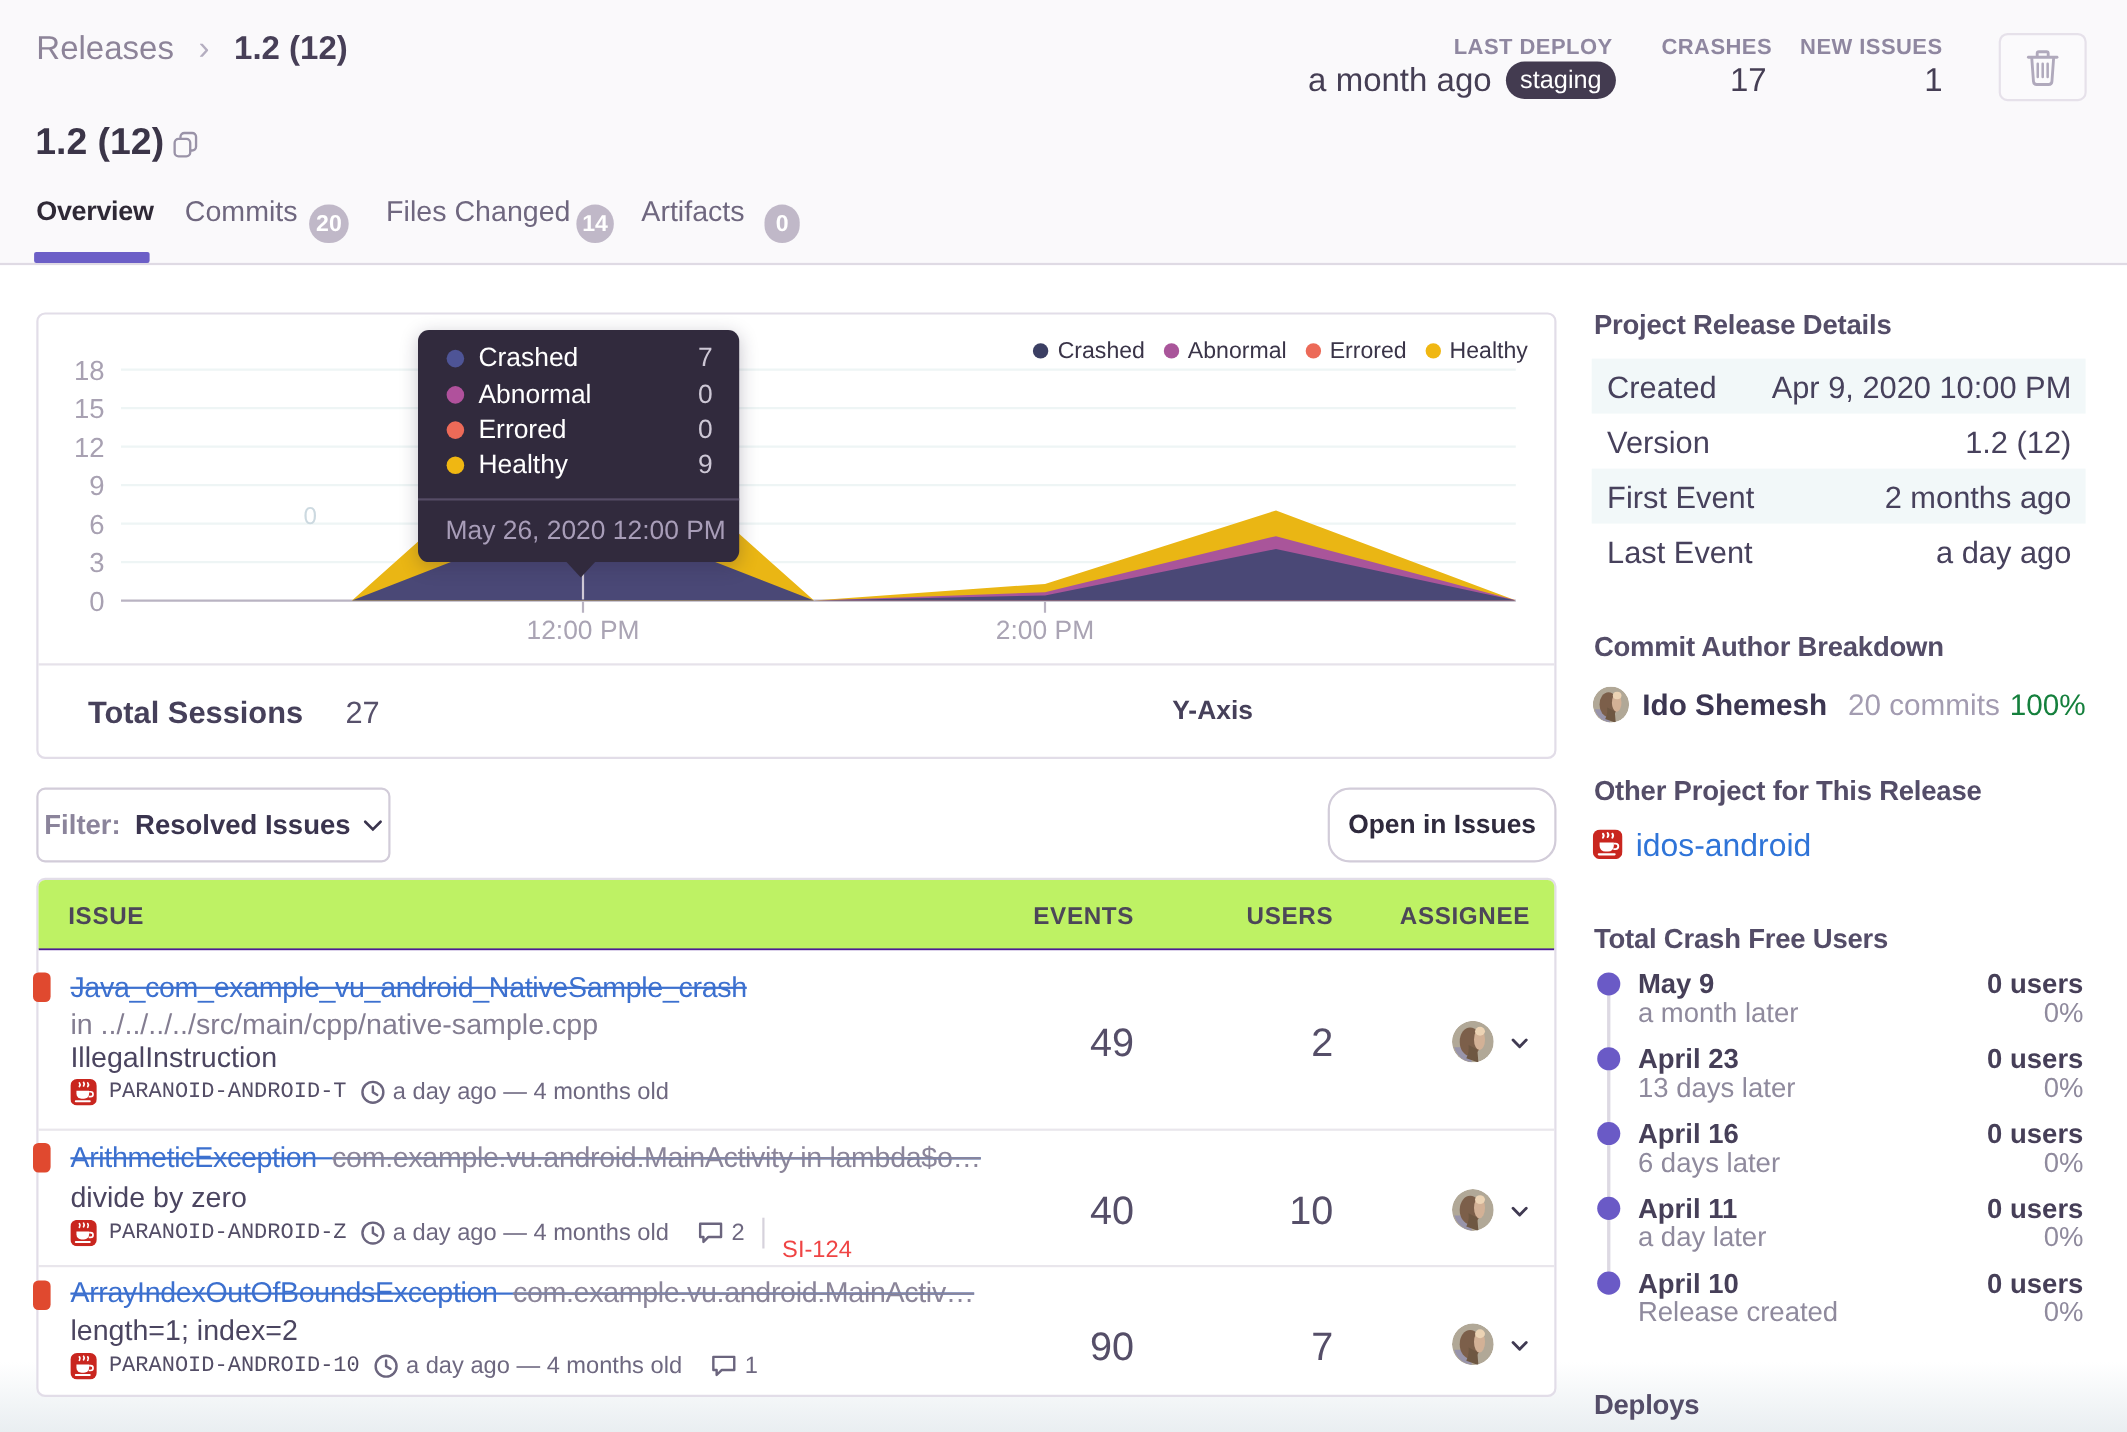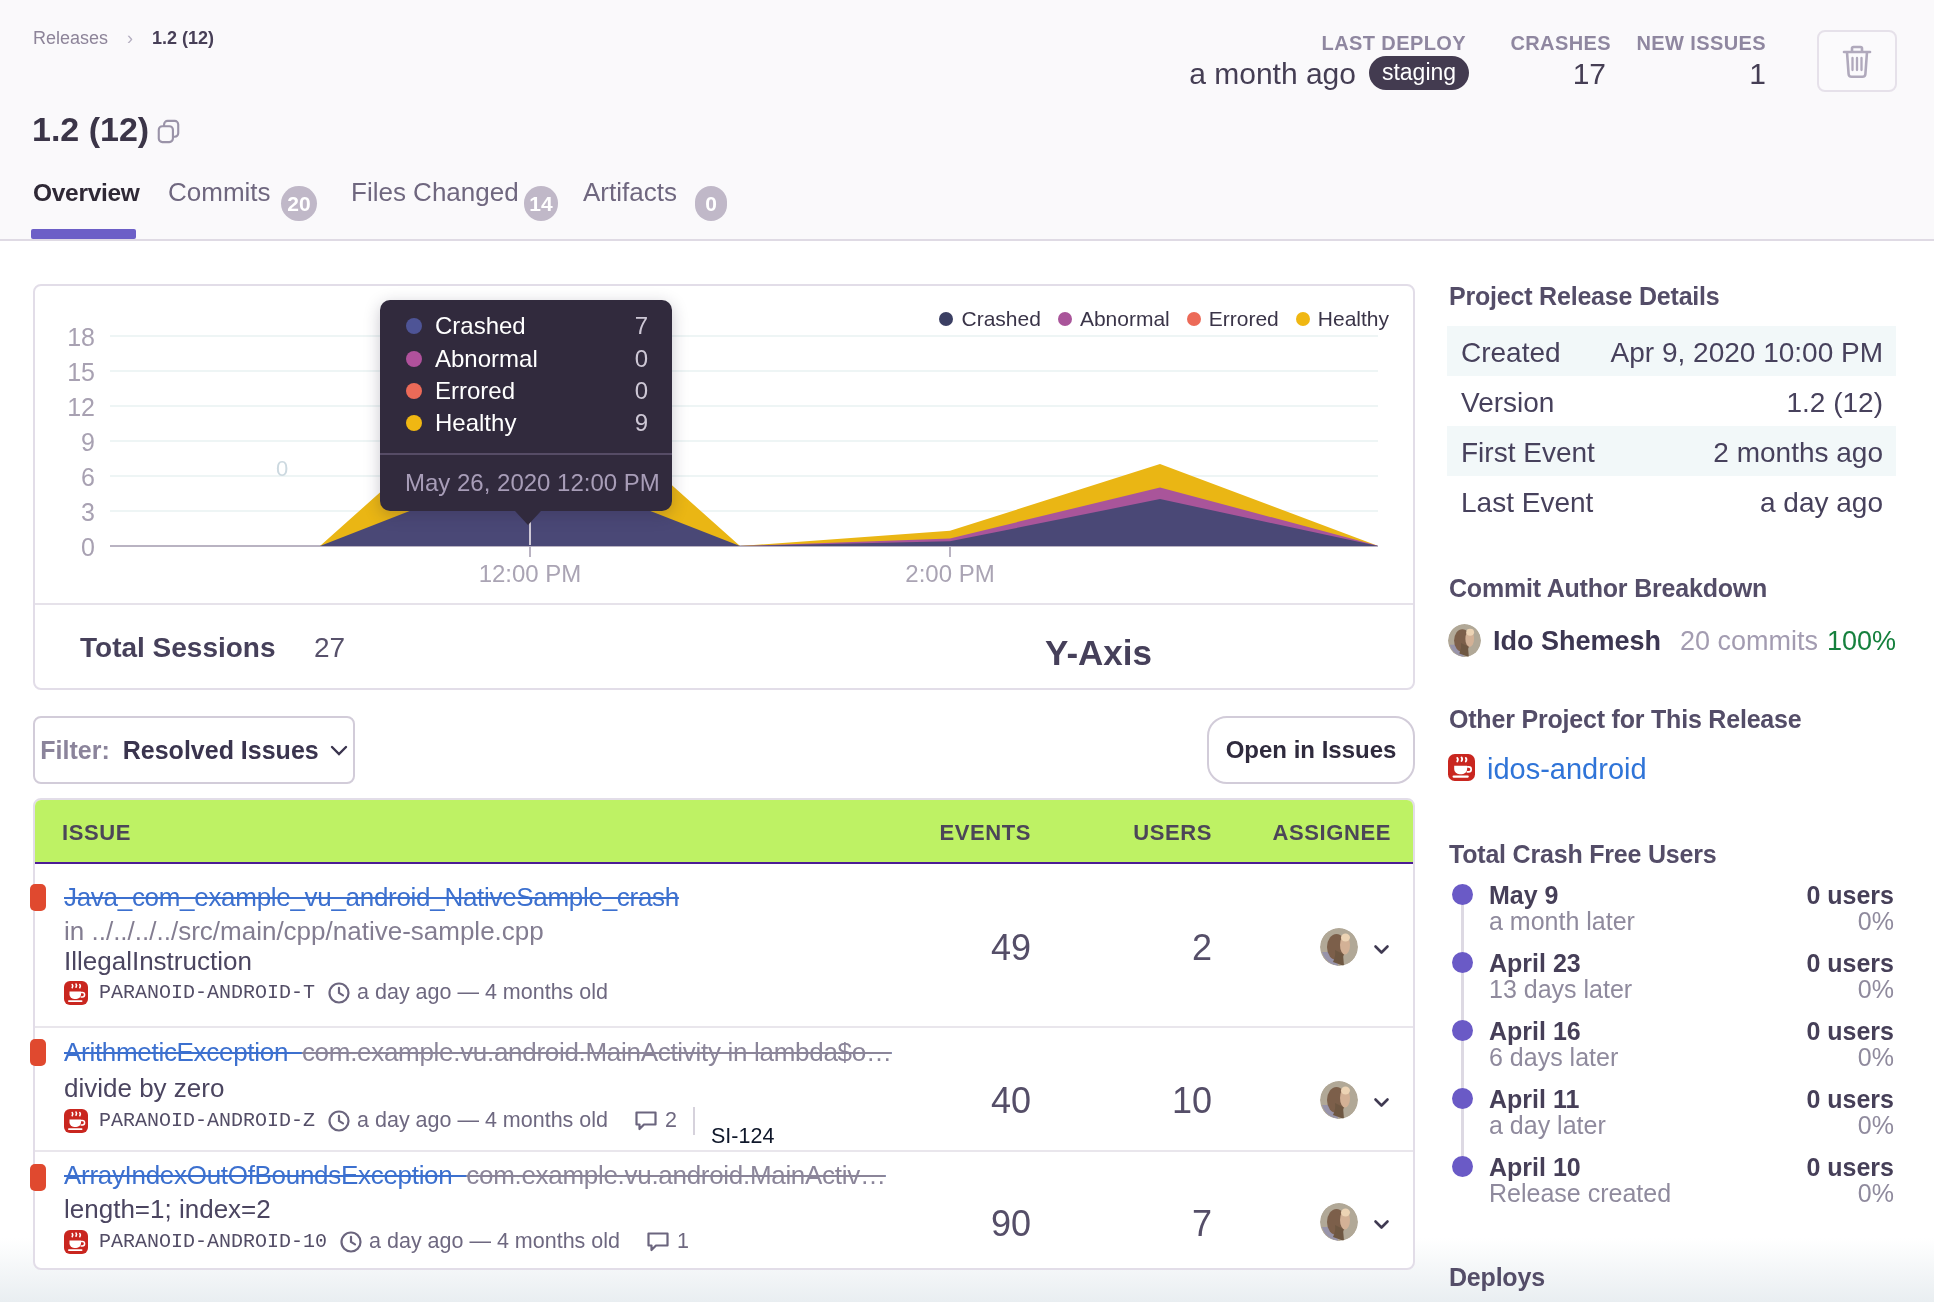--- a/index.html
+++ b/index.html
@@ -3,21 +3,21 @@
 <meta charset="utf-8">
 <style>
 * { margin:0; padding:0; box-sizing:border-box; }
 html,body { width:1934px; height:1302px; overflow:hidden; }
 body { font-family:"Liberation Sans", sans-serif; background:#fff; position:relative; }
 .abs { position:absolute; }
 #page { position:relative; width:1934px; height:1302px; overflow:hidden; background:#fff; }
 
 
 #hdr { position:absolute; left:0; top:0; width:1934px; height:241px; background:#faf9fb; border-bottom:2px solid #dfdae4; }
-.crumb { position:absolute; left:33px; top:28px; font-size:18px; color:#8d8499; }
+.crumb { position:absolute; left:33px; top:28px; font-size:30px; color:#8d8499; }
 .crumb b { color:#473f57; font-weight:700; }
 .crumb .sep { color:#b4aec0; margin:0 14px; }
 #reltitle { position:absolute; left:32px; top:110px; font-size:34px; font-weight:700; color:#3b3548; }
 #copyic { position:absolute; left:157px; top:119px; }
 .tab { position:absolute; top:177px; font-size:26px; white-space:nowrap; color:#6f677f; font-weight:400; }
 .tab.on { color:#2f2936; font-weight:700; font-size:24.5px; letter-spacing:-0.3px; top:179px; }
 .badge { position:absolute; top:186px; height:35px; border-radius:18px; background:#c0b8c8; color:#fff; font-size:21px; font-weight:700; text-align:center; line-height:35px; }
 #underline { position:absolute; left:31px; top:229px; width:105px; height:10px; background:#6c5fc7; border-radius:2px; }
 .statlbl { position:absolute; top:32px; font-size:20px; font-weight:700; letter-spacing:0.4px; color:#8f87a0; text-align:right; white-space:nowrap; }
 .statval { position:absolute; top:57px; font-size:30px; color:#453e54; text-align:right; white-space:nowrap; }
@@ -36,21 +36,21 @@
 .trow { position:absolute; left:26px; right:24px; height:32px; display:flex; align-items:center; gap:13px; }
 .trow .tl { color:#fff; font-size:24px; }
 .trow .tv { margin-left:auto; color:#cdc7d5; font-size:24px; }
 .tdot { width:16px; height:16px; border-radius:50%; }
 #tdivider { position:absolute; left:0; right:0; top:153px; height:2px; background:#564c66; }
 #tdate { position:absolute; left:25px; top:169px; font-size:24px; color:#a89db8; white-space:nowrap; }
 #tarrow { position:absolute; left:135px; top:211px; width:0; height:0; border-left:13px solid transparent; border-right:13px solid transparent; border-top:14px solid #312a3d; }
 #cfoot { position:absolute; left:0; top:321px; width:1378px; height:83px; }
 #cfoot .ts { position:absolute; left:45px; top:25px; font-size:28px; font-weight:700; color:#46405a; }
 #cfoot .tsv { position:absolute; left:279px; top:25px; font-size:28px; color:#57516b; }
-#cfoot .ya { position:absolute; left:1010px; width:94px; top:26px; font-size:35px; font-weight:700; color:#46405a; text-align:right; white-space:nowrap; }
+#cfoot .ya { position:absolute; left:1010px; width:94px; top:26px; font-size:24px; font-weight:700; color:#46405a; text-align:right; white-space:nowrap; }
 #ybtn { position:absolute; left:1120px; top:14px; width:227px; height:48px; border:2px solid #cbc5d4; border-radius:8px; background:#fff; font-size:27px; color:#3f394f; display:flex; align-items:center; justify-content:center; gap:12px; }
 
 
 .fbox { position:absolute; top:716px; height:68px; background:#fff; border:2px solid #d2ccd9; border-radius:8px; display:flex; align-items:center; justify-content:center; }
 #filter { left:33px; width:322px; font-size:25px; white-space:nowrap; }
 #filter .fl { color:#8b849b; font-weight:700; margin-right:13px; }
 #filter .fv { color:#3a344e; font-weight:700; margin-right:11px; }
 #btnDiscover { left:957px; width:234px; font-size:24px; font-weight:700; color:#2f2a3d; white-space:nowrap; }
 #btnIssues { left:1207px; width:208px; font-size:24px; font-weight:700; color:#2f2a3d; white-space:nowrap;border-radius:20px; }
 
@@ -261,21 +261,21 @@
       <svg class="clock" style="margin-left:13px;" width="22" height="22" viewBox="0 0 22 22">
           <circle cx="11" cy="11" r="9.5" stroke="#6b657e" stroke-width="2.2" fill="none"></circle>
           <path d="M11 5.8 V11 l4 2.4" stroke="#6b657e" stroke-width="2.2" fill="none" stroke-linecap="round"></path>
         </svg>
       <span style="margin-left:7px;">a day ago — 4 months old</span>
       <svg style="margin-left:26px;" width="24" height="22" viewBox="0 0 24 22">
           <path d="M2.5 2.5 h19 v12 h-11.5 l-4.5 4.5 v-4.5 h-3 z" stroke="#6b657e" stroke-width="2.2" fill="none" stroke-linejoin="round"></path>
         </svg>
       <span style="margin-left:7px;">2</span>
       <span style="margin-left:16px; width:2px; height:28px; background:#d6d2dc; display:inline-block;"></span>
-      <span style="margin-left:16px; color:#0f172a;margin-top:32px;">SI-124</span>
+      <span style="margin-left:16px; color:#ef4444;margin-top:32px;">SI-124</span>
     </div>
     <div class="num" style="top:283px; left:856px; width:140px; text-align:right;">40</div>
     <div class="num" style="top:283px; left:1037px; width:140px; text-align:right;">10</div>
     <div class="avatar" style="left:1285px; top:281px;"><svg width="38" height="38" viewBox="0 0 38 38">
           <circle cx="19" cy="19" r="19" fill="#b1a897"></circle>
           <path d="M2 24 a19 19 0 0 0 10 12 l6 2 -2 -14 z" fill="#9894aa"></path>
           <ellipse cx="16.5" cy="19" rx="9.5" ry="13" fill="#7c5f4a"></ellipse>
           <path d="M13 34 q3 -6 2 -12 l8 4 1 12 z" fill="#6e5742"></path>
           <ellipse cx="25" cy="17" rx="5" ry="9.5" fill="#d3b196"></ellipse>
           <ellipse cx="25.5" cy="9.5" rx="4.5" ry="4" fill="#ecd3b4"></ellipse>

